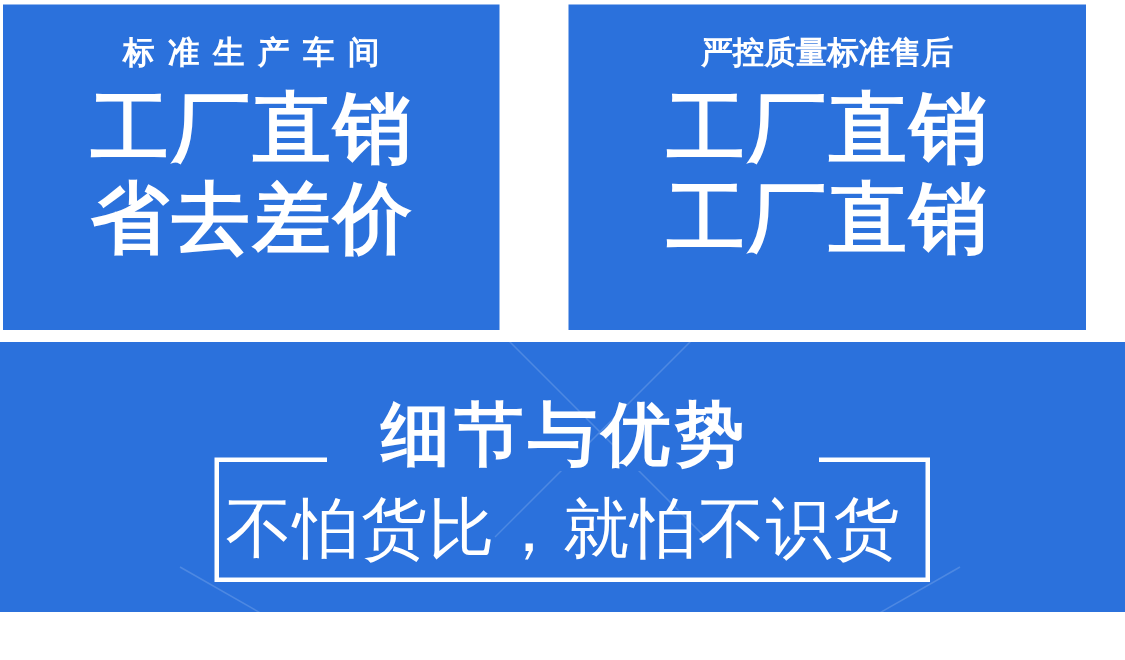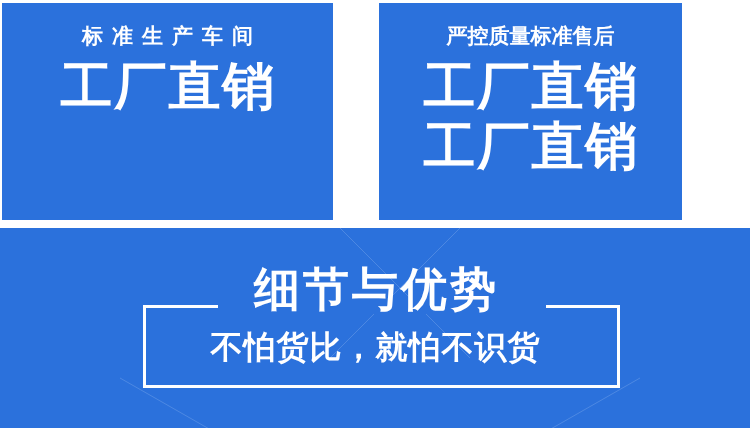--- a/index.html
+++ b/index.html
@@ -27,28 +27,28 @@
 
   .panel-top-left {
     left: 2px;
     top: 3px;
     width: 331px;
     height: 217px;
   }
   .panel-top-right {
     left: 379px;
     top: 3px;
-    width: 303px;
+    width: 345px;
     height: 217px;
   }
   .panel-bottom {
     left: 0px;
     top: 228px;
     width: 750px;
-    height: 200px;
+    height: 180px;
   }
 
   
   .watermark {
     position: absolute;
     inset: 0;
     pointer-events: none;
     opacity: 0.5;
   }
 
@@ -126,37 +126,38 @@
     white-space: nowrap;
   }
 
   .bottom-subtitle {
     position: absolute;
     left: 0;
     right: 0;
     top: 103px;
     text-align: center;
     color: #ffffff;
-    font-weight: bold;
-    font-size: 32px;
+    font-weight: normal;
+    font-size: 44px;
     line-height: 1;
     letter-spacing: 1px;
     text-indent: 1px;
     white-space: nowrap;
   }
 </style>
 </head>
 <body>
 
 <div id="poster">
 
   <div class="panel panel-top-left">
     <div class="top-inner">
       <div class="eyebrow eyebrow-spaced">标准生产车间</div>
       <div class="headline headline-1">工厂直销</div>
+      <div class="headline headline-2">省去差价</div>
     </div>
   </div>
 
   <div class="panel panel-top-right">
     <div class="top-inner">
       <div class="eyebrow">严控质量标准售后</div>
       <div class="headline headline-1">工厂直销</div>
       <div class="headline headline-2">工厂直销</div>
     </div>
   </div>

